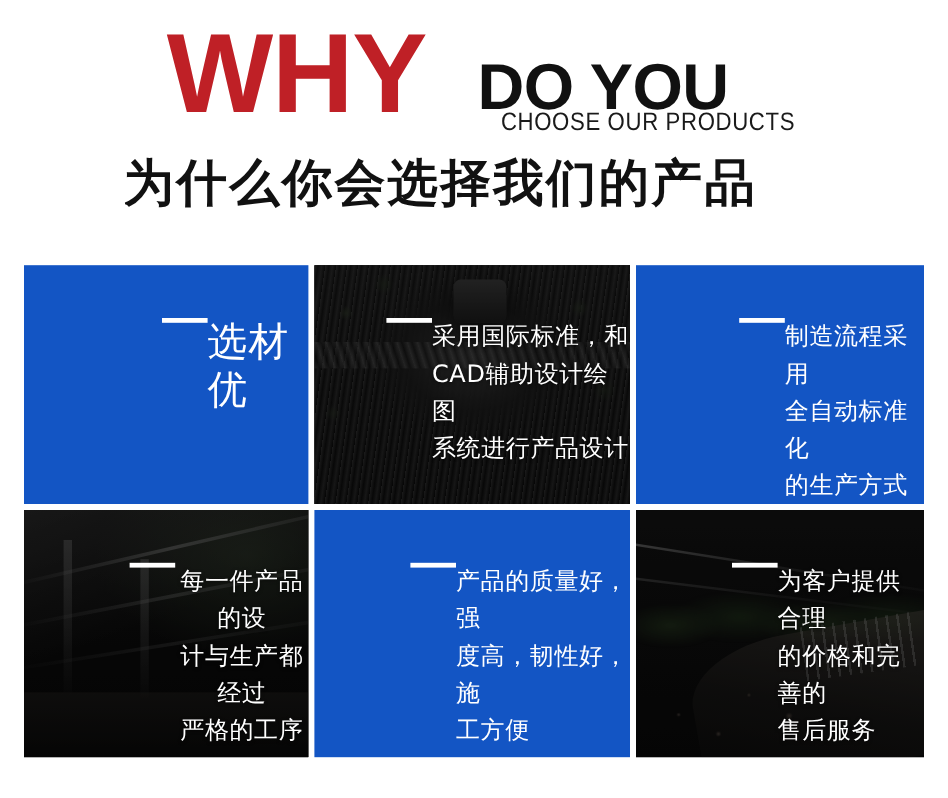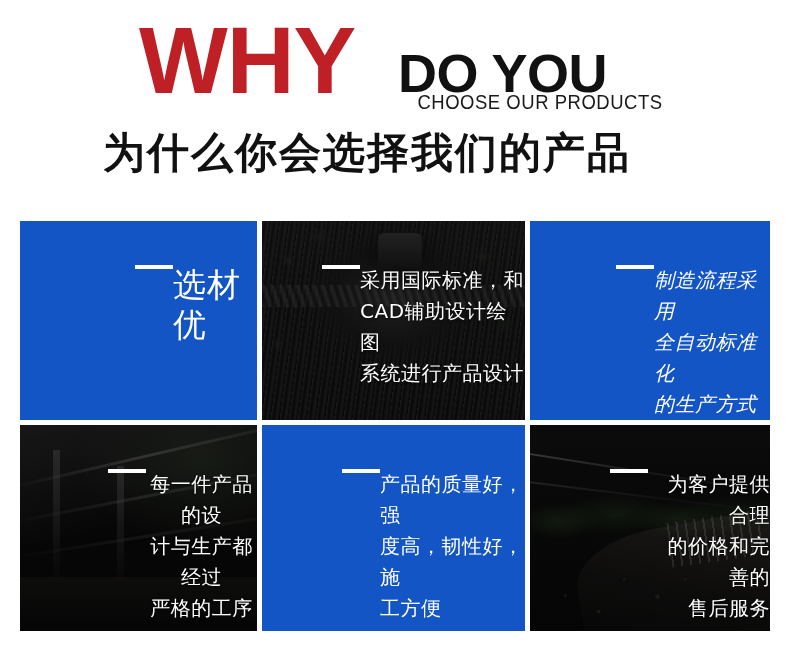--- a/index.html
+++ b/index.html
@@ -273,22 +273,22 @@
     flex-direction: row;
     justify-content: center;
     align-items: flex-start;
     padding: 0 0 0 34px;
     box-sizing: border-box;
     margin-top: 44px;
   }
   .cell.c1 .cell-content { padding-left: 63px; }
   .cell.c4 .cell-content { padding-left: 24px; }
   .cell.c5 .cell-content { padding-left: 22px; }
-  .cell.c6 .cell-content { padding-left: 26px; text-align: right; }
-  .cell.c3 .cell-content { padding-left: 42px; font-style: italic; }
+  .cell.c6 .cell-content { padding-left: 26px; }
+  .cell.c3 .cell-content { padding-left: 42px; }
 
   .dash {
     width: 38px;
     height: 4px;
     background: #ffffff;
     margin: 0 0 22px 26px;
     flex: 0 0 auto;
   }
   .cell.c1 .dash { margin-left: 52px; }
   .cell.c3 .dash { margin-left: 44px; }

